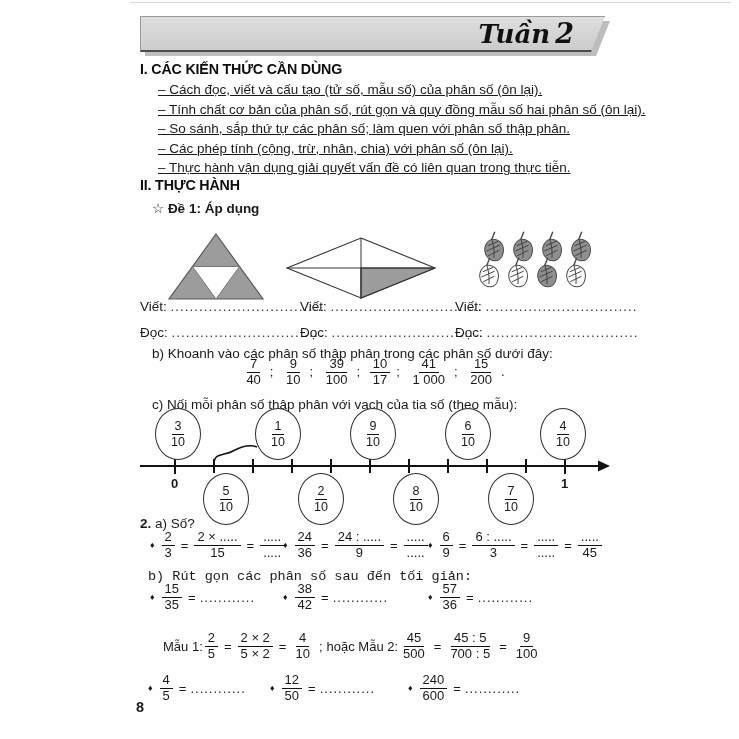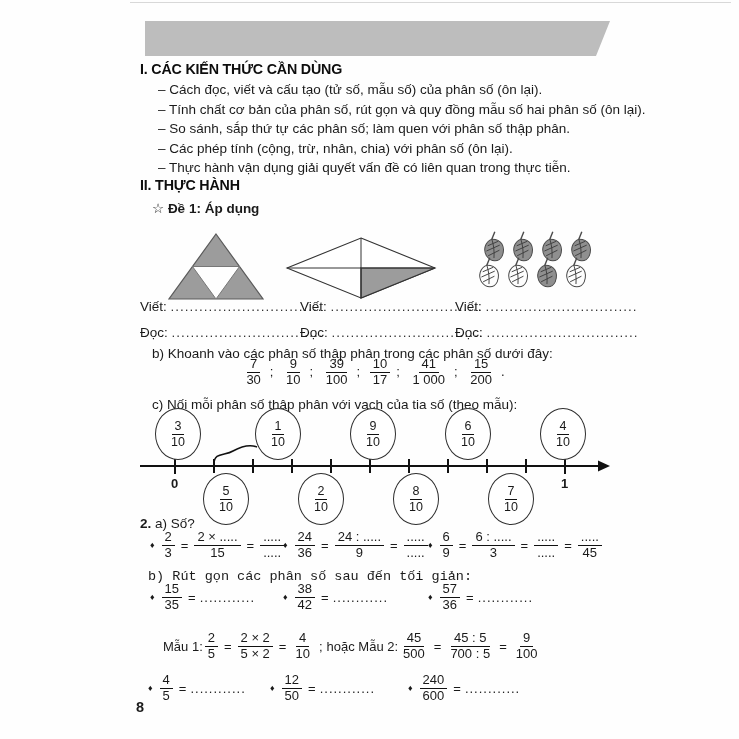--- a/index.html
+++ b/index.html
@@ -17,21 +17,21 @@
         display:flex;align-items:center;justify-content:flex-end;padding-right:30px;box-sizing:border-box;}
   .week{font-family:"DejaVu Serif",serif;font-style:italic;font-weight:bold;font-size:26px;color:#111;}
   .week .num{font-size:27px;margin-left:5px;}
 
   
   .h-main{position:absolute;font-weight:bold;font-size:15.5px;letter-spacing:-0.2px;
         transform:scaleX(.92);transform-origin:left;white-space:nowrap;color:#0d0d0d;}
   .body-t{font-size:13.5px;line-height:19.5px;text-align:right;}
   .abs{position:absolute;white-space:nowrap;}
   .b{font-weight:bold;}
-  .list{position:absolute;left:158px;top:80px;font-size:13.5px;line-height:19.6px;}
+  .list{position:absolute;left:158px;top:80px;font-size:13.5px;line-height:19.6px;text-decoration:underline;}
   .list div{white-space:nowrap;}
 
   
   .frac{display:inline-flex;flex-direction:column;align-items:center;vertical-align:middle;
         line-height:1.15;font-size:13px;margin:0 2px;}
   .frac .num{border-bottom:1.2px solid #111;padding:0 3px;}
   .frac .den{padding:0 3px;}
 
   
   .shapes{position:absolute;left:140px;top:231px;width:520px;height:70px;}
@@ -72,20 +72,23 @@
   .ansdots{letter-spacing:1px;color:#222;}
   .pagenum{position:absolute;left:136px;top:699px;font-weight:bold;font-size:14.5px;}
 </style>
 </head>
 <body>
 
 <div class="page">
 
   <div class="banner-wrap">
     <div class="banner-shadow"></div>
+    <div class="banner">
+      <span class="week"><span>Tuần</span><span class="num">2</span></span>
+    </div>
   </div>
 
   <div class="h-main abs" style="left:140px;top:60px;">I. CÁC KIẾN THỨC CẦN DÙNG</div>
   <div class="list">
     <div>– Cách đọc, viết và cấu tạo (tử số, mẫu số) của phân số (ôn lại).</div>
     <div>– Tính chất cơ bản của phân số, rút gọn và quy đồng mẫu số hai phân số (ôn lại).</div>
     <div>– So sánh, sắp thứ tự các phân số; làm quen với phân số thập phân.</div>
     <div>– Các phép tính (cộng, trừ, nhân, chia) với phân số (ôn lại).</div>
     <div>– Thực hành vận dụng giải quyết vấn đề có liên quan trong thực tiễn.</div>
   </div>
@@ -171,21 +174,21 @@
   <div class="vd-row" style="top:325px;">
     <span class="cell" style="left:0;"><span>Đọc:</span> <span class="dots">................................</span></span>
     <span class="cell" style="left:160px;"><span>Đọc:</span> <span class="dots">................................</span></span>
     <span class="cell" style="left:315px;"><span>Đọc:</span> <span class="dots">................................</span></span>
   </div>
 
   <div class="abs body-t" style="left:152px;top:344px;">b) Khoanh vào các phân số thập phân trong các phân số dưới đây:</div>
   <div class="bfracs">
     <span class="frac">
         <span class="num">7</span>
-        <span class="den">30</span>
+        <span class="den">40</span>
       </span><span class="sep">;</span>
     <span class="frac">
         <span class="num">9</span>
         <span class="den">10</span>
       </span><span class="sep">;</span>
     <span class="frac">
         <span class="num">39</span>
         <span class="den">100</span>
       </span><span class="sep">;</span>
     <span class="frac">

